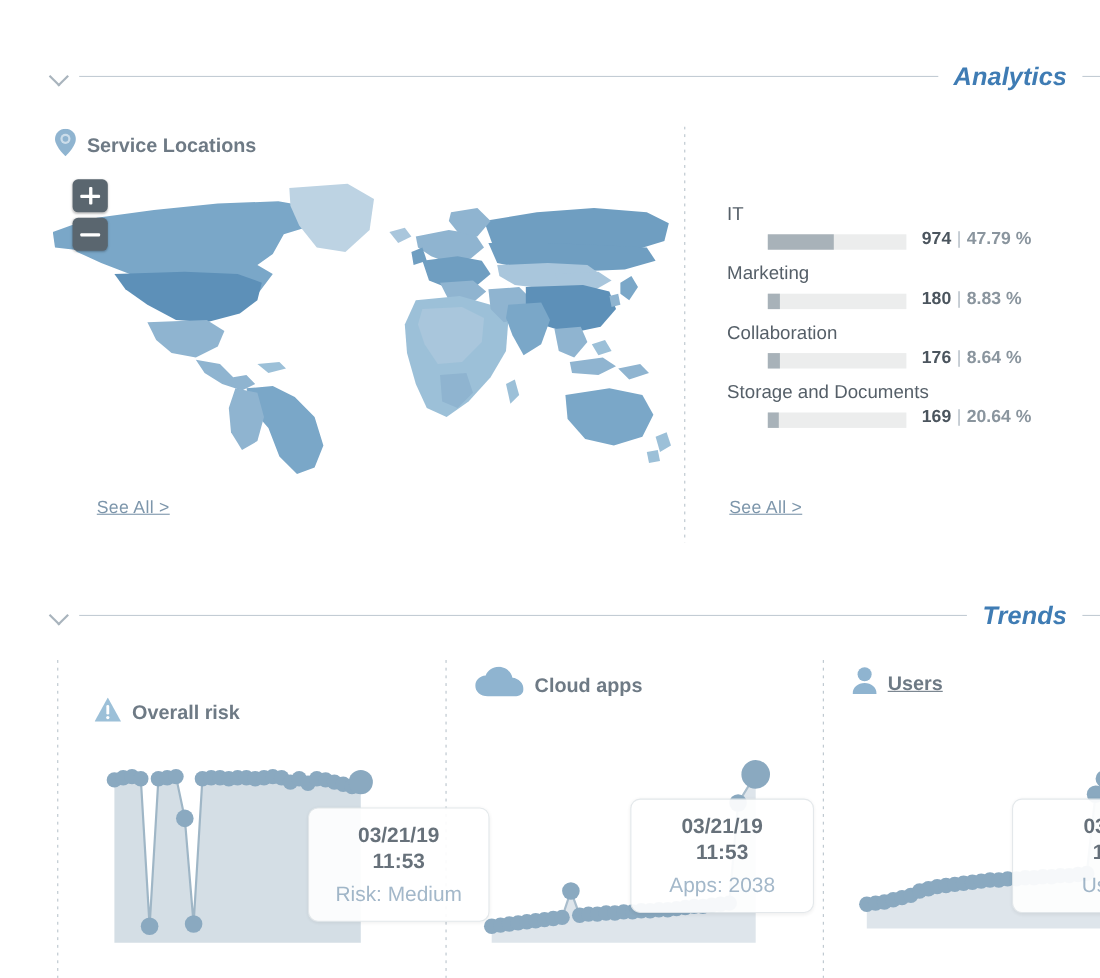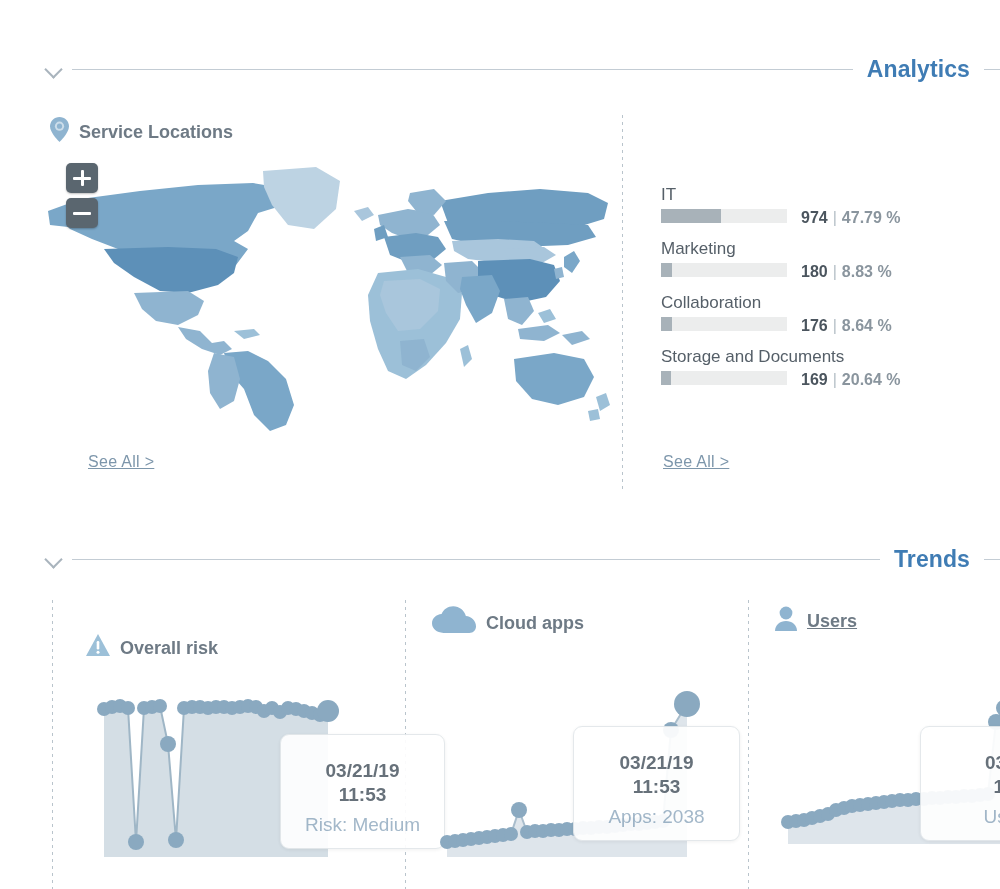--- a/index.html
+++ b/index.html
@@ -41,20 +41,21 @@
     background: #c3ccd4;
     margin: 0 14px 0 8px;
   }
   .band-title {
     flex: 0 0 auto;
     font-size: 23px;
     font-weight: bold;
     color: #3f7cb4;
     letter-spacing: .1px;
     white-space: nowrap;
+    font-style: italic;
   }
   .band-rule-right {
     flex: 0 0 60px;
     height: 1px;
     background: #c3ccd4;
     margin-left: 14px;
   }
 
   
   .panel-title {
@@ -119,21 +120,21 @@
 
   
   .apps-panel { position: absolute; left: 655px; top: 0; width: 330px; height: 390px; }
   .apps-title { position: absolute; left: 8px; top: 10px; }
   .cat-list { position: absolute; left: 6px; top: 80px; width: 320px; }
   .cat-row { margin-bottom: 12px; }
   .cat-name {
     font-size: 17px; color: #555f68;
     margin-bottom: 4px; white-space: nowrap;
   }
-  .cat-meter { display: flex; align-items: flex-start; }
+  .cat-meter { display: flex; align-items: flex-end; margin-left: 37px; }
   .bar-track {
     width: 126px; height: 14px;
     background: #eceded;
     flex: 0 0 126px;
   }
   .bar-fill { height: 14px; background: #a8b2b9; }
   .cat-count {
     font-size: 16px; font-weight: bold; color: #4b555e;
     margin-left: 14px;
   }
@@ -146,21 +147,21 @@
   .trend-title { position: absolute; top: 14px; }
   .trend-chart { position: absolute; top: 68px; overflow: hidden; }
   .trend-chart svg { display: block; }
 
   .tooltip {
     position: absolute;
     background: #ffffff;
     border: 1px solid #e2e7ea;
     border-radius: 9px;
     box-shadow: 0 1px 4px rgba(0,0,0,.07);
-    padding: 24px 18px 12px 18px;
+    padding: 13px 18px 12px 18px;
     text-align: center;
     opacity: .93;
   }
   .tt-date { font-size: 19px; font-weight: bold; color: #5c6771; line-height: 1.25; }
   .tt-time { font-size: 19px; font-weight: bold; color: #5c6771; line-height: 1.25; }
   .tt-val  { font-size: 19px; color: #9db3c6; margin-top: 7px; white-space: nowrap; }
 </style>
 </head>
 <body>
 

